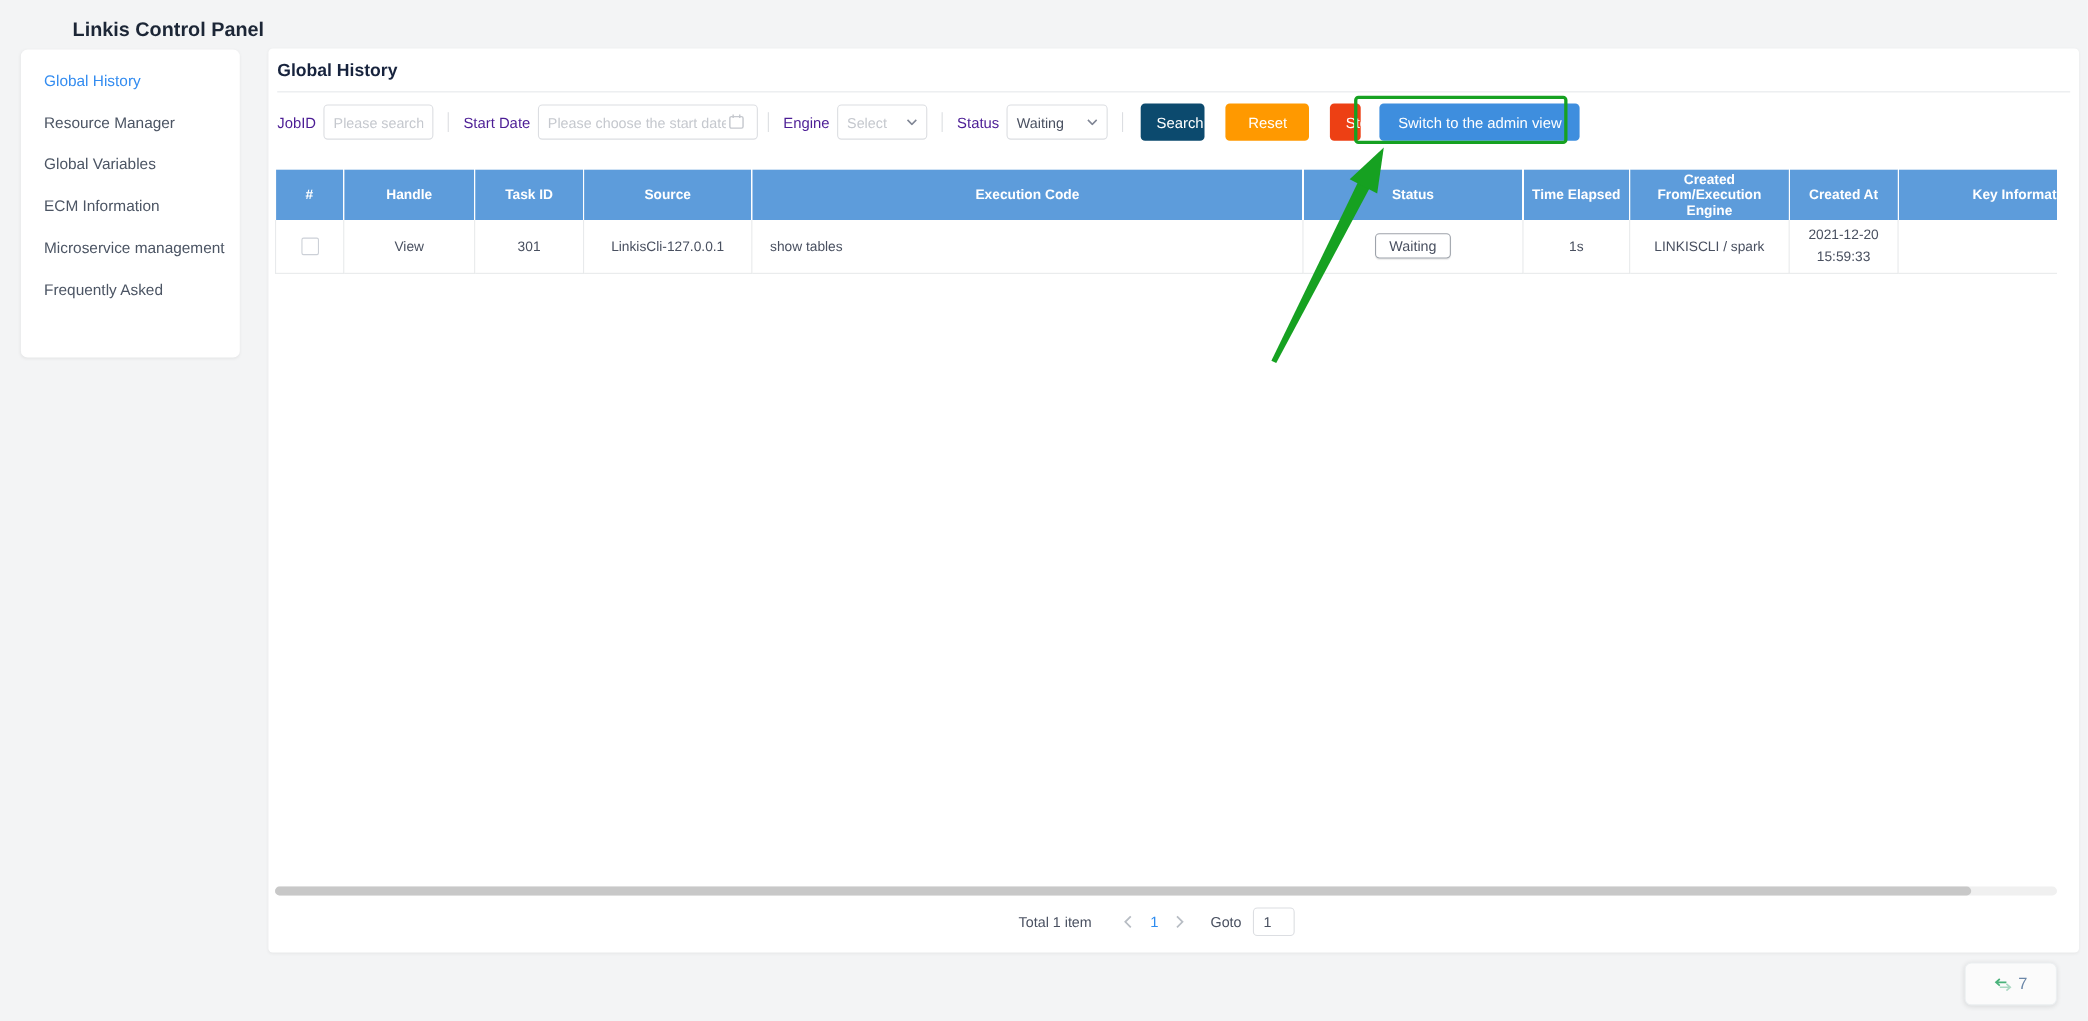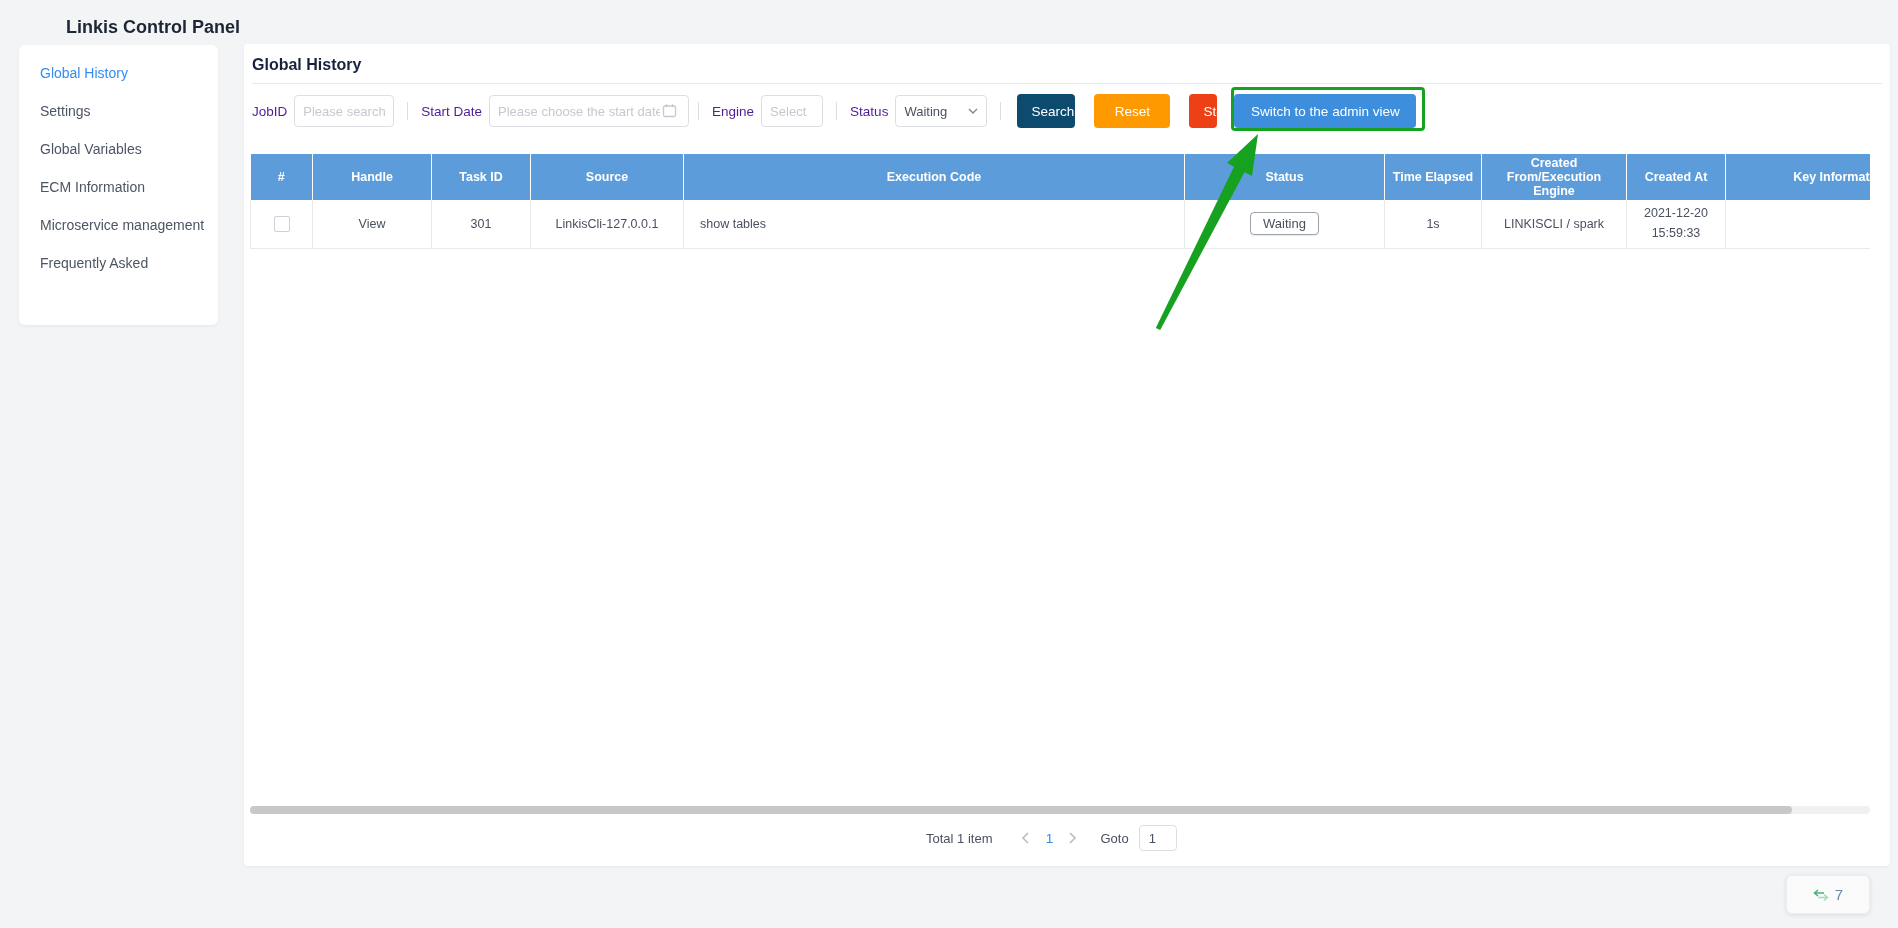--- a/index.html
+++ b/index.html
@@ -62,21 +62,21 @@
   .jobid-input { width:100px; }
   .date-input-wrap { position:relative; width:196px; }
   .date-input { width:200px; padding-right:28px; }
   .cal-icon { position:absolute; right:8px; top:8px; pointer-events:none; }
   .f-divider { width:1px; height:18px; background:#dcdee2; margin:0 13px; }
   .f-select {
     height:32px; border:1px solid #dcdee2; border-radius:4px;
     display:flex; align-items:center; justify-content:space-between;
     padding:0 8px; font-size:13px; background:#fff; cursor:pointer;
   }
-  .sel-engine { width:62px; color:#c5c8ce;gap:11px; }
+  .sel-engine { width:82px; color:#c5c8ce;gap:11px; }
   .sel-status { width:92px; color:#495060; }
   .btn {
     height:34px; border:none; border-radius:4px; color:#fff;
     font-size:13.5px; font-family:"Liberation Sans", sans-serif;
     cursor:pointer; padding:0 14px;
   }
   .btn-search { background:#0c4a6e; width:58px; margin-left:3px; }
   .btn-reset  { background:#ff9900; width:76px; margin-left:19px; }
   .btn-stop   { background:#ed4014; width:26px; margin-left:19px; }
   .btn-switch { background:#3e8ede; width:182px; margin-left:17px; }
@@ -162,21 +162,21 @@
   }
   .float-count { font-size:15px; color:#6b87a8; }
 </style>
 </head>
 <body>
 
 <div class="abs app-title">Linkis Control Panel</div>
 
 <div class="abs sidebar">
   <div class="side-item active">Global History</div>
-  <div class="side-item">Settings</div>
+  <div class="side-item">Resource Manager</div>
   <div class="side-item">Global Variables</div>
   <div class="side-item">ECM Information</div>
   <div class="side-item">Microservice management</div>
   <div class="side-item">Frequently Asked</div>
 </div>
 
 <div class="abs main-card">
   <div class="card-title">Global History</div>
   <div class="card-title-divider"></div>
 

